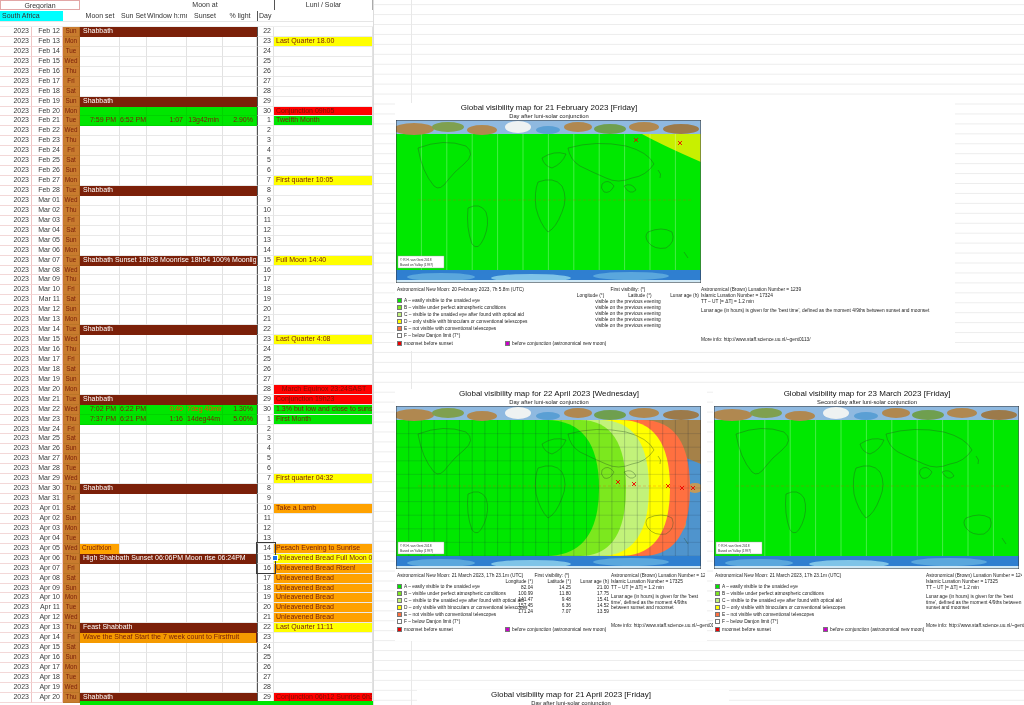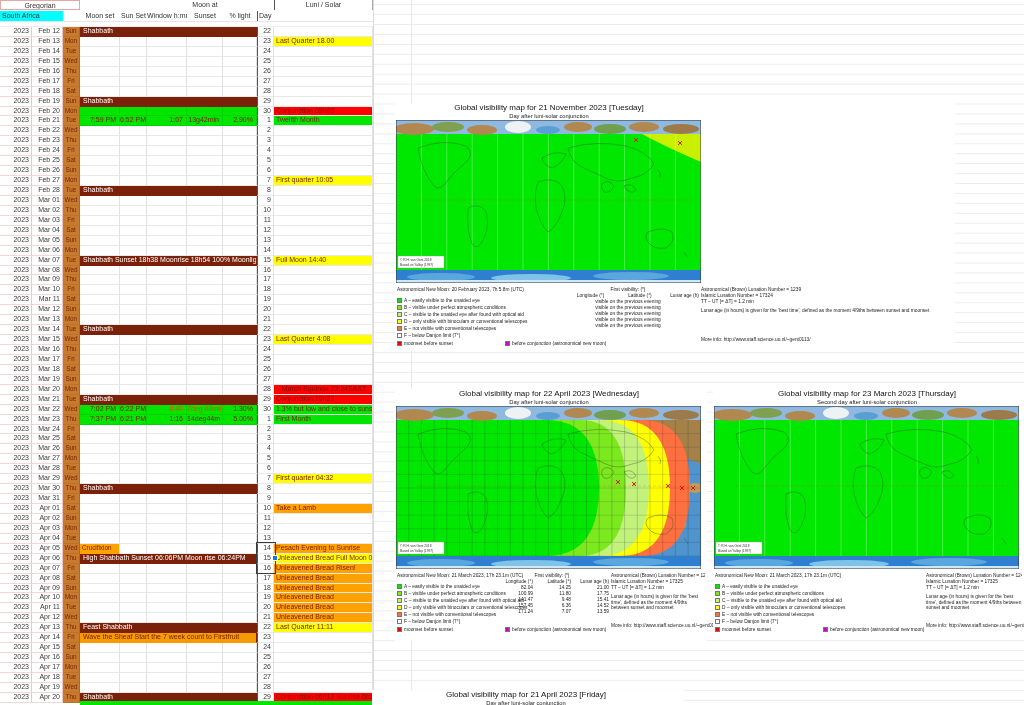--- a/index.html
+++ b/index.html
@@ -858,21 +858,21 @@
         <div class="cell c-day num">29</div>
         <div class="cell c-luni lu-red">Conjunction 06h12 Sunrise 6h32</div>
       </div>
     </div>
 </div>
 
 <div id="selbox"></div>
 <div id="greenstrip"></div>
 <div id="maps">
     <div class="mapblock" style="left: 395px; top: 103px; width: 560px; height: 248px;">
-      <div class="map-title">Global visibility map for 21 November 2023 [Tuesday]</div>
+      <div class="map-title">Global visibility map for 21 February 2023 [Friday]</div>
       <div class="map-sub">Day after luni-solar conjunction</div>
       <div class="map-canvas"><svg viewBox="0 0 305 163" width="305" height="163">
           <rect x="0" y="14" width="305" height="136" fill="#00e800"></rect>
           <path d="M246,14 L305,14 L305,42 Q268,26 246,14 Z" fill="#c8f000"></path>
           <line x1="25.4" y1="14" x2="25.4" y2="150" stroke="#ffffff" stroke-opacity="0.55" stroke-width="0.5"></line>
           <line x1="50.8" y1="14" x2="50.8" y2="150" stroke="#ffffff" stroke-opacity="0.55" stroke-width="0.5"></line>
           <line x1="76.19999999999999" y1="14" x2="76.19999999999999" y2="150" stroke="#ffffff" stroke-opacity="0.55" stroke-width="0.5"></line>
           <line x1="101.6" y1="14" x2="101.6" y2="150" stroke="#ffffff" stroke-opacity="0.55" stroke-width="0.5"></line>
           <line x1="127" y1="14" x2="127" y2="150" stroke="#ffffff" stroke-opacity="0.55" stroke-width="0.5"></line>
           <line x1="152.4" y1="14" x2="152.4" y2="150" stroke="#ffffff" stroke-opacity="0.55" stroke-width="0.5"></line>
@@ -1114,21 +1114,21 @@
         <div class="lg-col" style="left: 216px; width: 94px;">
           <div class="lg-line">Astronomical (Brown) Lunation Number = 1240</div>
           <div class="lg-line">Islamic Lunation Number = 17325</div>
           <div class="lg-line">TT – UT [= ΔT] = 1.2 min</div>
           <div class="lg-note">Lunar age (in hours) is given for the 'best time', defined as the moment 4/9ths between sunset and moonset</div>
           <div class="lg-more">More info: http://www.staff.science.uu.nl/~gent0113/</div>
         </div>
       </div>
     </div>
     <div class="mapblock" style="left: 713px; top: 389px; width: 311px; height: 244px;">
-      <div class="map-title">Global visibility map for 23 March 2023 [Thursday]</div>
+      <div class="map-title">Global visibility map for 23 March 2023 [Friday]</div>
       <div class="map-sub">Second day after luni-solar conjunction</div>
       <div class="map-canvas"><svg viewBox="0 0 305 163" width="305" height="163">
           <rect x="0" y="14" width="305" height="136" fill="#00e800"></rect>
           <line x1="25.4" y1="14" x2="25.4" y2="150" stroke="#ffffff" stroke-opacity="0.55" stroke-width="0.5"></line>
           <line x1="50.8" y1="14" x2="50.8" y2="150" stroke="#ffffff" stroke-opacity="0.55" stroke-width="0.5"></line>
           <line x1="76.19999999999999" y1="14" x2="76.19999999999999" y2="150" stroke="#ffffff" stroke-opacity="0.55" stroke-width="0.5"></line>
           <line x1="101.6" y1="14" x2="101.6" y2="150" stroke="#ffffff" stroke-opacity="0.55" stroke-width="0.5"></line>
           <line x1="127" y1="14" x2="127" y2="150" stroke="#ffffff" stroke-opacity="0.55" stroke-width="0.5"></line>
           <line x1="152.4" y1="14" x2="152.4" y2="150" stroke="#ffffff" stroke-opacity="0.55" stroke-width="0.5"></line>
           <line x1="177.8" y1="14" x2="177.8" y2="150" stroke="#ffffff" stroke-opacity="0.55" stroke-width="0.5"></line>
@@ -1199,17 +1199,17 @@
         </div>
         <div class="lg-col" style="left: 213px; width: 96px;">
           <div class="lg-line">Astronomical (Brown) Lunation Number = 1240</div>
           <div class="lg-line">Islamic Lunation Number = 17325</div>
           <div class="lg-line">TT – UT [= ΔT] = 1.2 min</div>
           <div class="lg-note">Lunar age (in hours) is given for the 'best time', defined as the moment 4/9ths between sunset and moonset</div>
           <div class="lg-more">More info: http://www.staff.science.uu.nl/~gent0113/</div>
         </div>
       </div>
     </div>
-    <div class="mapblock" style="left: 372px; top: 690px; width: 312px; height: 15px;">
+    <div class="mapblock" style="left: 417px; top: 690px; width: 312px; height: 15px;">
       <div class="map-title">Global visibility map for 21 April 2023 [Friday]</div>
       <div class="map-sub">Day after luni-solar conjunction</div>
     </div>
   </div>
 
 </body></html>

